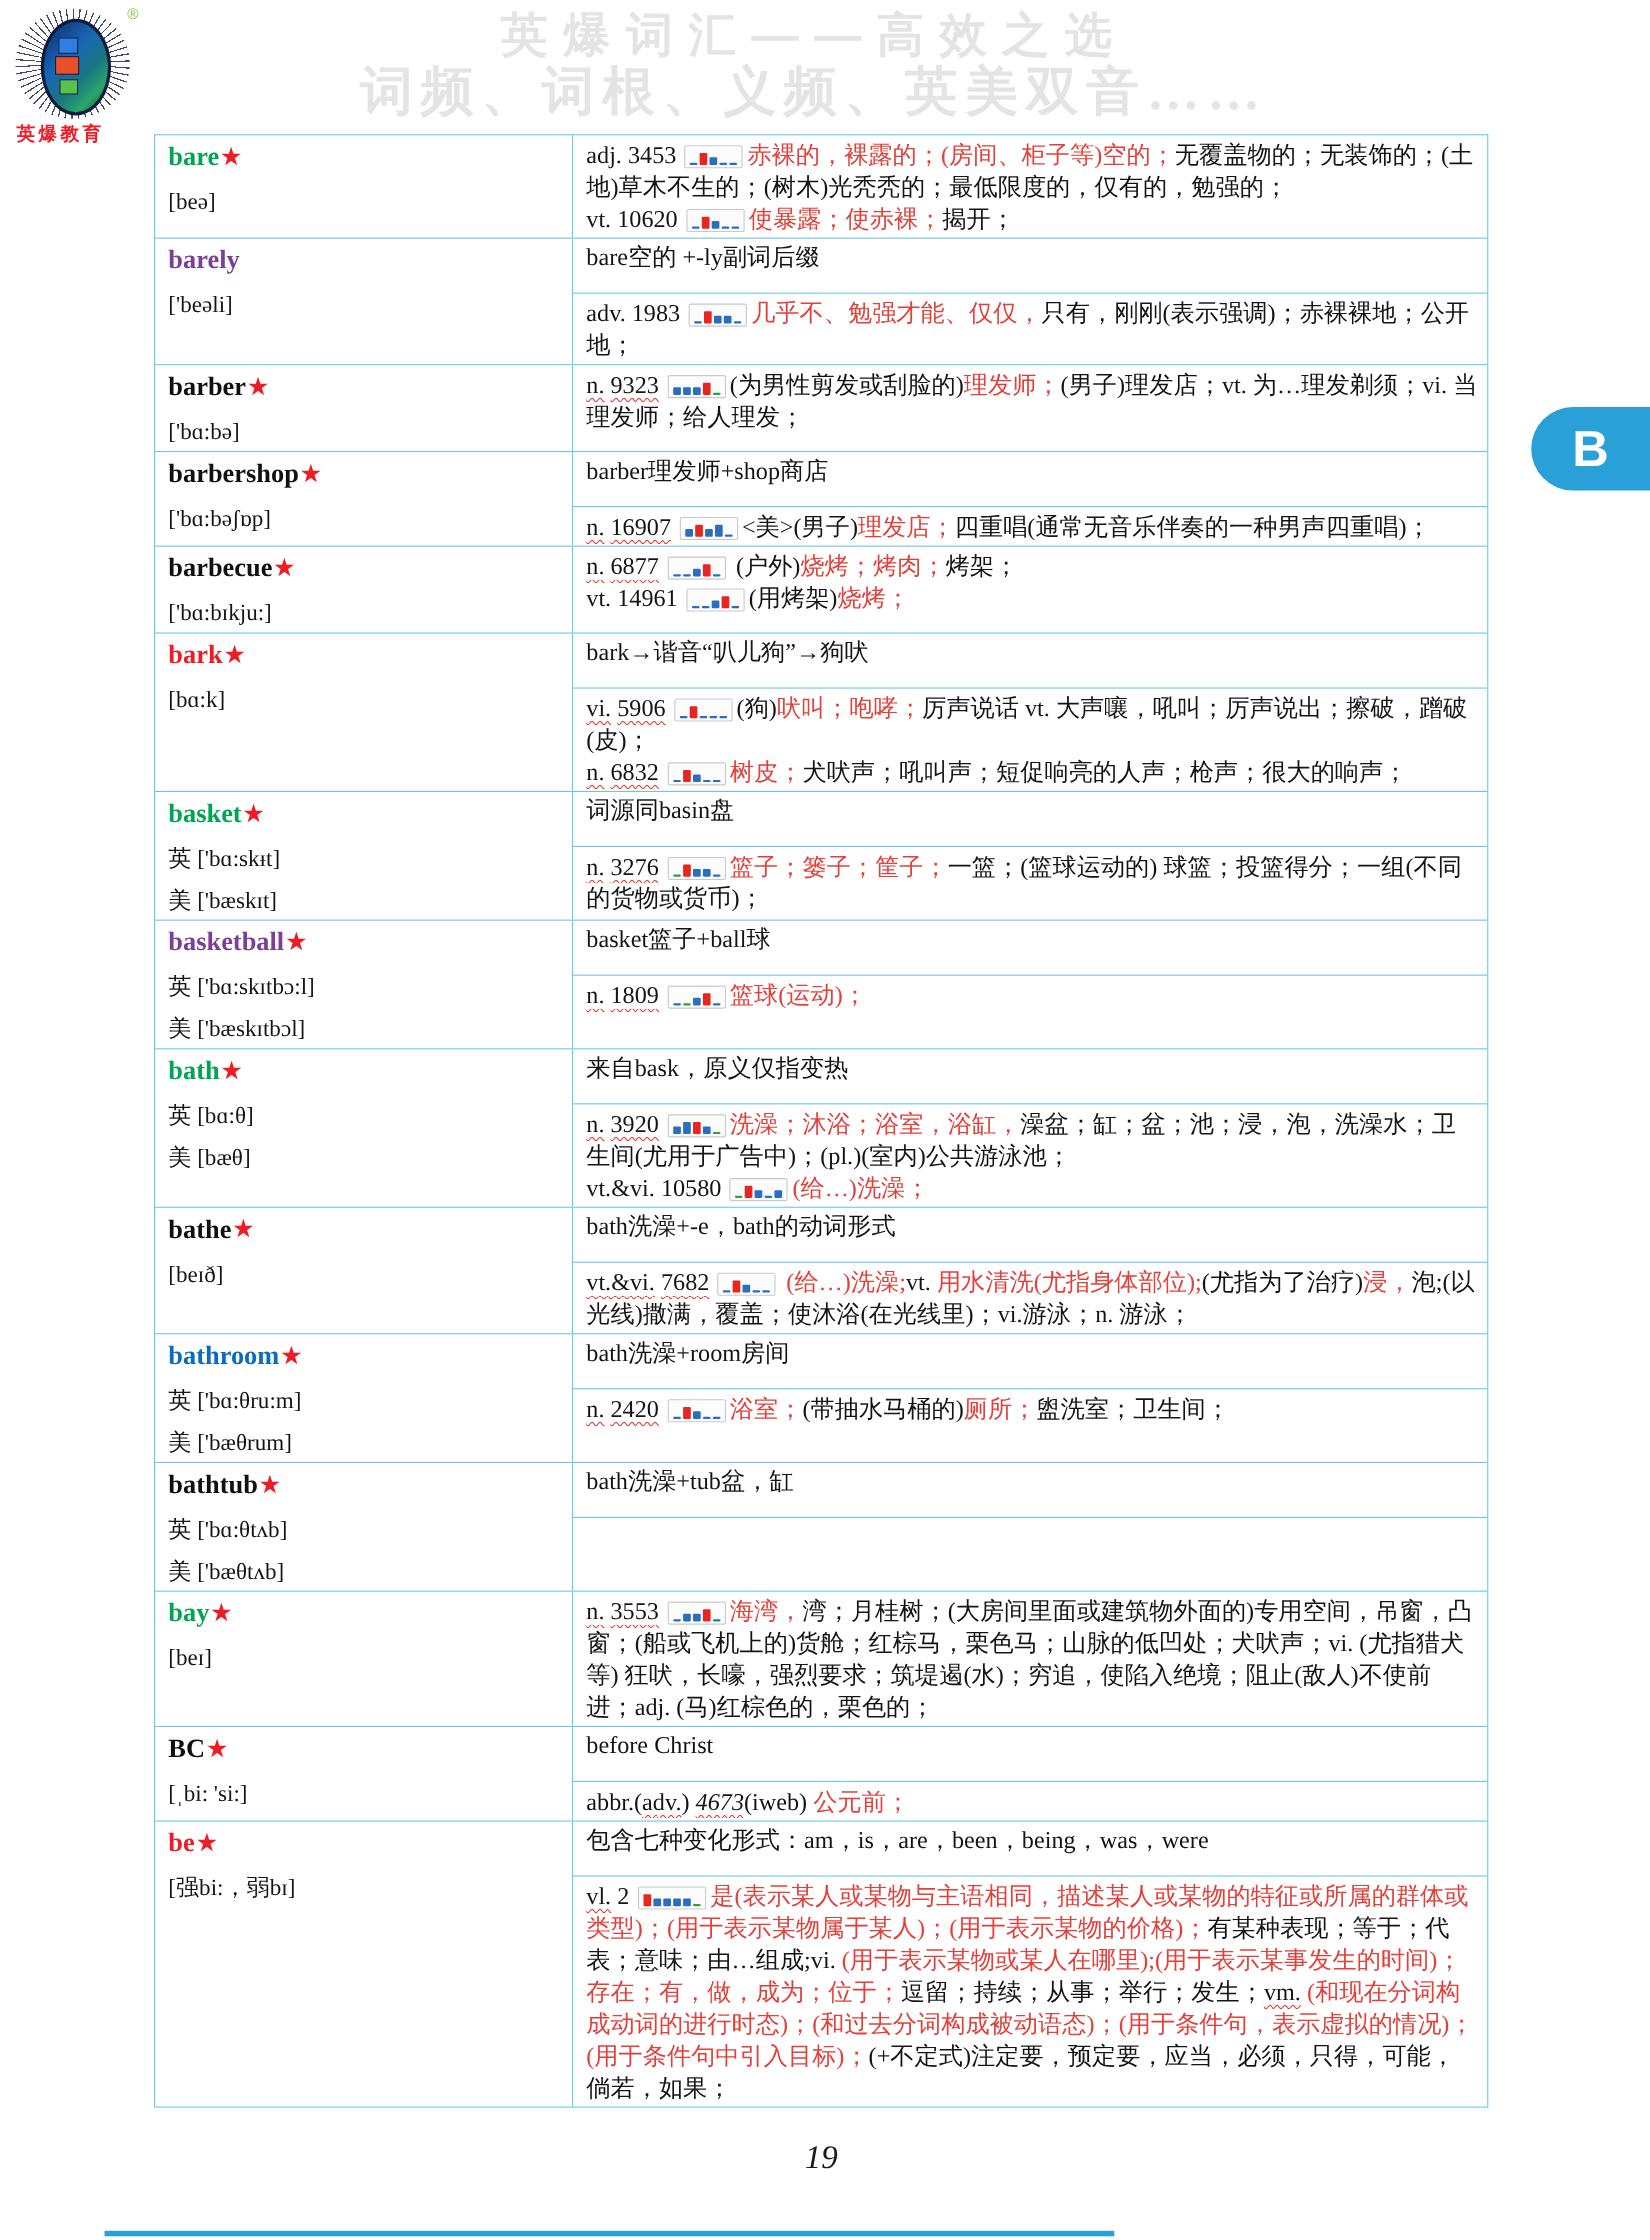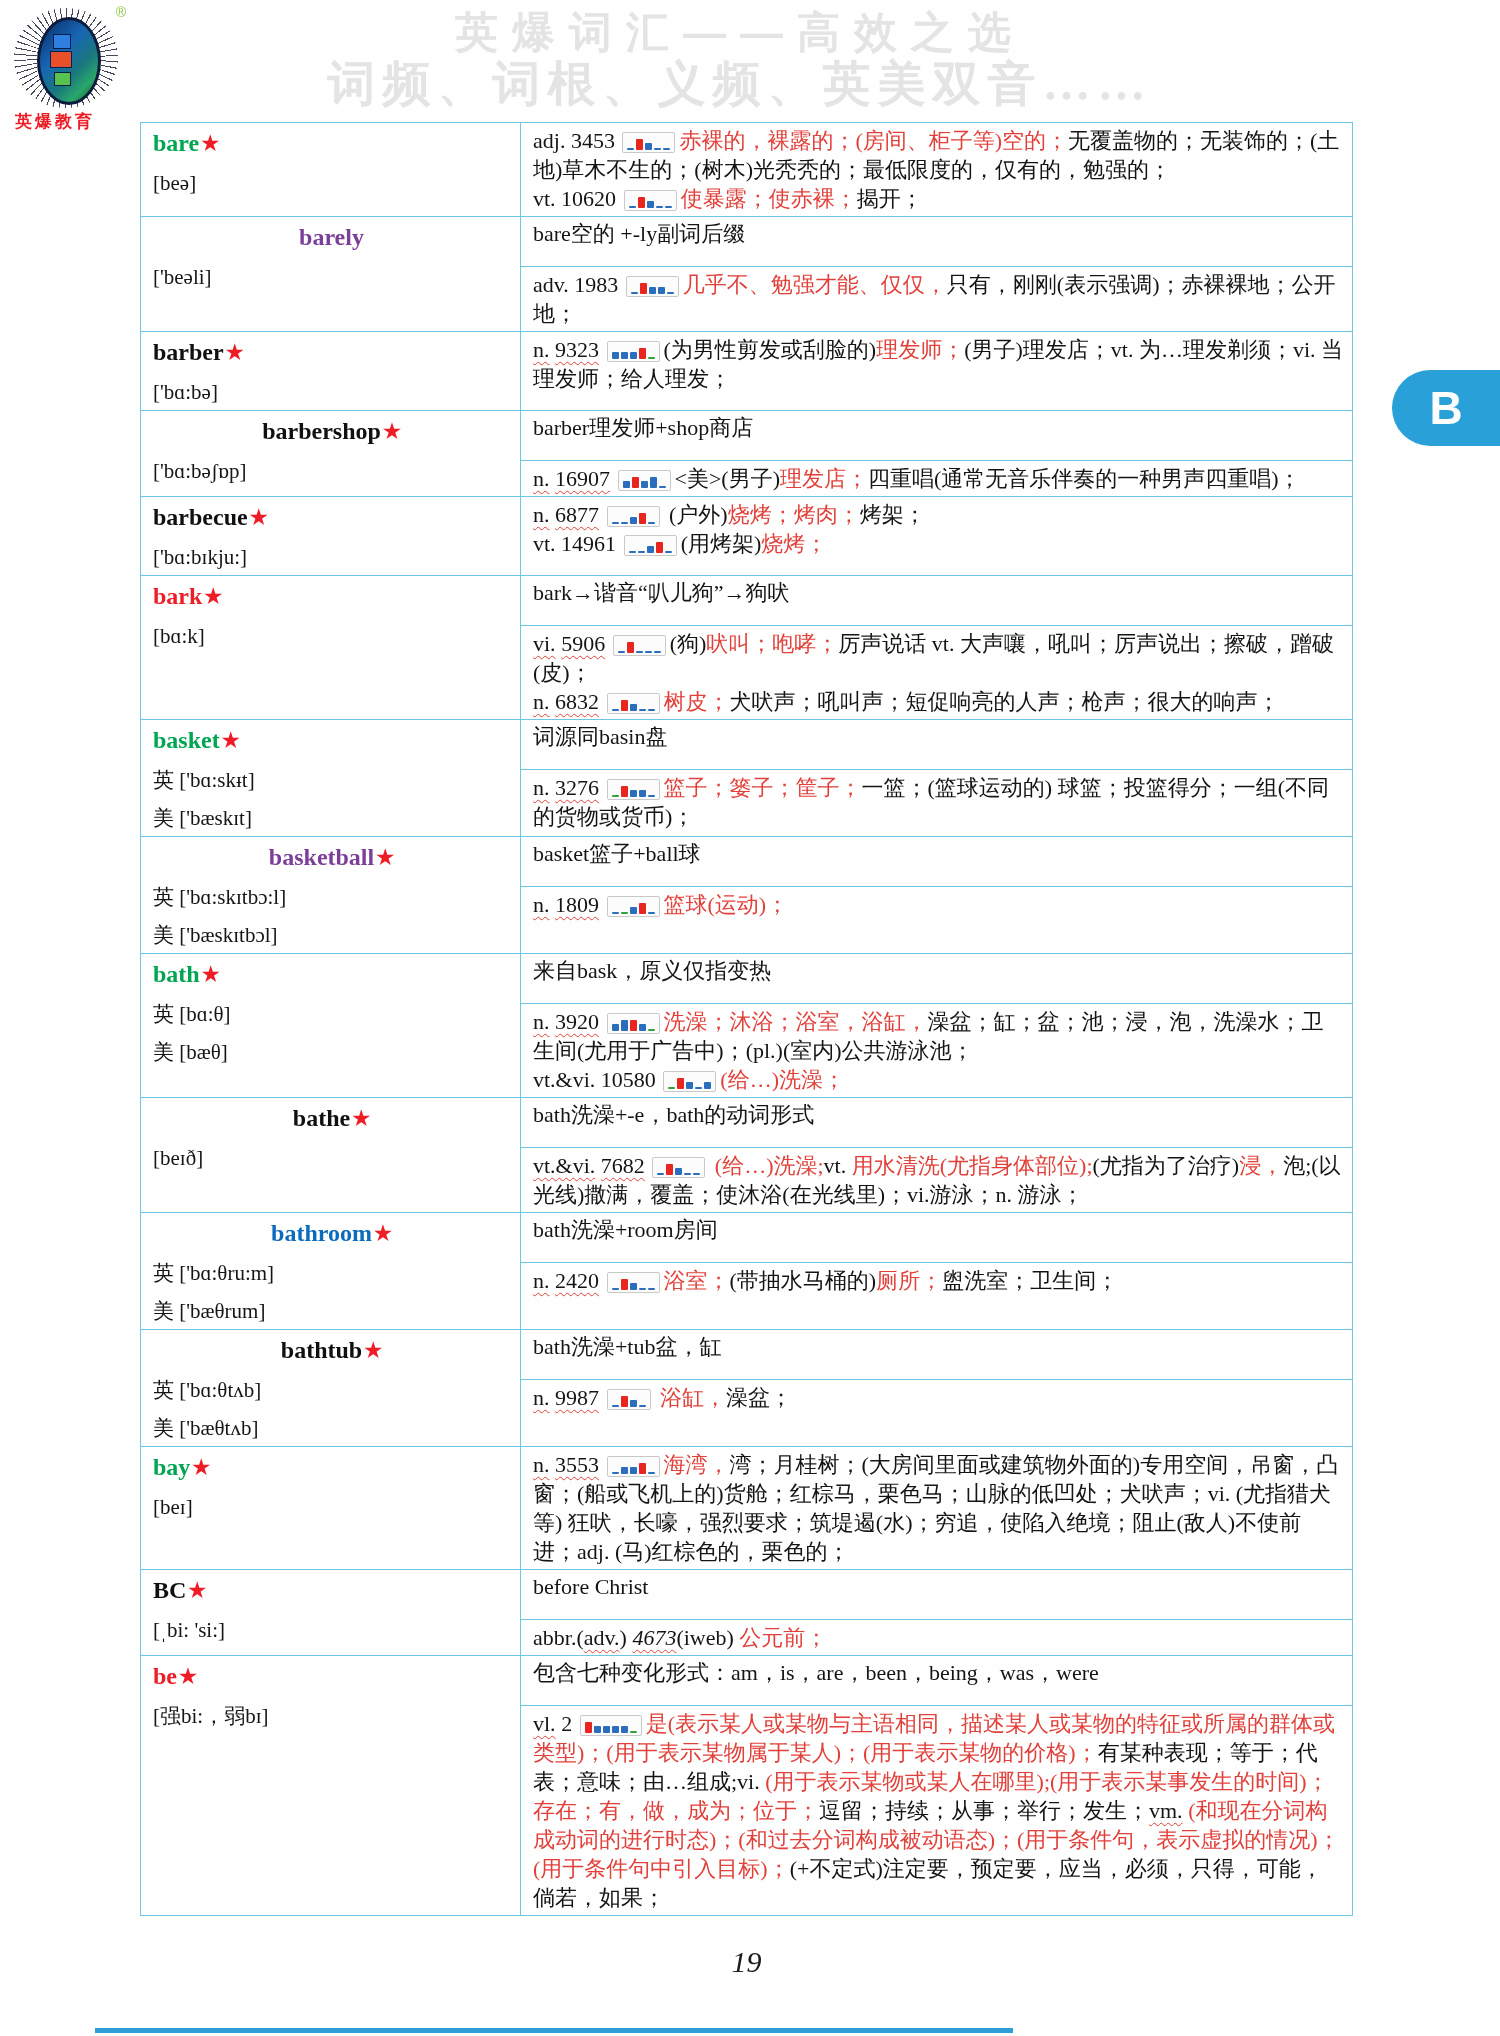--- a/index.html
+++ b/index.html
@@ -32,21 +32,21 @@
     background:var(--tab-bg);border-radius:38px 0 0 38px;display:flex;align-items:center;justify-content:center;
     color:#ffffff;font-family:"Liberation Sans","DejaVu Sans",sans-serif;font-weight:bold;font-size:46px;}
   
   .dict{position:absolute;left:140px;top:122px;width:1213px;box-sizing:border-box;
     border:1px solid var(--tbl);background:#fff;}
   .entry{display:flex;border-bottom:1px solid var(--tbl);}
   .entry:last-child{border-bottom:none;}
   .wcell{width:380px;box-sizing:border-box;border-right:1px solid var(--tbl);
     padding:5px 10px 5px 12px;flex-shrink:0;}
   .word{font-size:24px;font-weight:bold;line-height:30px;}
-  .word.center{text-align:center;}
+  .word.center{}
   .word.green{color:var(--green);} .word.purple{color:var(--purple);}
   .word.blue{color:var(--blue);}   .word.red{color:var(--word-red);}
   .word.black{color:#101010;}
   .star{color:var(--word-red);font-size:20px;margin-left:2px;vertical-align:1px;}
   .pron{font-size:21px;line-height:26px;margin-top:12px;color:#151515;}
   .dcell{flex:1;display:flex;flex-direction:column;min-width:0;}
   .ety{padding:3px 10px 18px 12px;border-bottom:1px solid var(--tbl);
     font-size:22px;line-height:28px;display:flex;align-items:center;}
   .defs{flex:1;display:flex;flex-direction:column;justify-content:flex-start;
     padding:3px 8px 3px 12px;}
@@ -314,28 +314,20 @@
       </div>
     </div>
     <div class="entry">
       <div class="wcell">
         <div class="word black center"><span>bathtub</span><span class="star">★</span></div>
         <div class="pron">英 ['bɑ:θtʌb]</div>
         <div class="pron">美 ['bæθtʌb]</div>
       </div>
       <div class="dcell">
         <div class="ety">bath洗澡+tub盆，缸</div>
-        <div class="defs">
-          <div class="def"><span class="wavy">n.</span><span> </span><span class="wavy">9987</span><span> </span><span class="chart">
-              <span class="bar" style="height: 2px; background: rgb(42, 110, 189);"></span>
-              <span class="bar" style="height: 11px; background: rgb(232, 37, 31);"></span>
-              <span class="bar" style="height: 7px; background: rgb(42, 110, 189);"></span>
-              <span class="bar" style="height: 2px; background: rgb(42, 110, 189);"></span>
-            </span><span class="red"> 浴缸，</span><span>澡盆；</span></div>
-        </div>
       </div>
     </div>
     <div class="entry">
       <div class="wcell">
         <div class="word green left"><span>bay</span><span class="star">★</span></div>
         <div class="pron">[beɪ]</div>
       </div>
       <div class="dcell">
         <div class="defs">
           <div class="def"><span class="wavy">n.</span><span> </span><span class="wavy">3553</span><span> </span><span class="chart">

